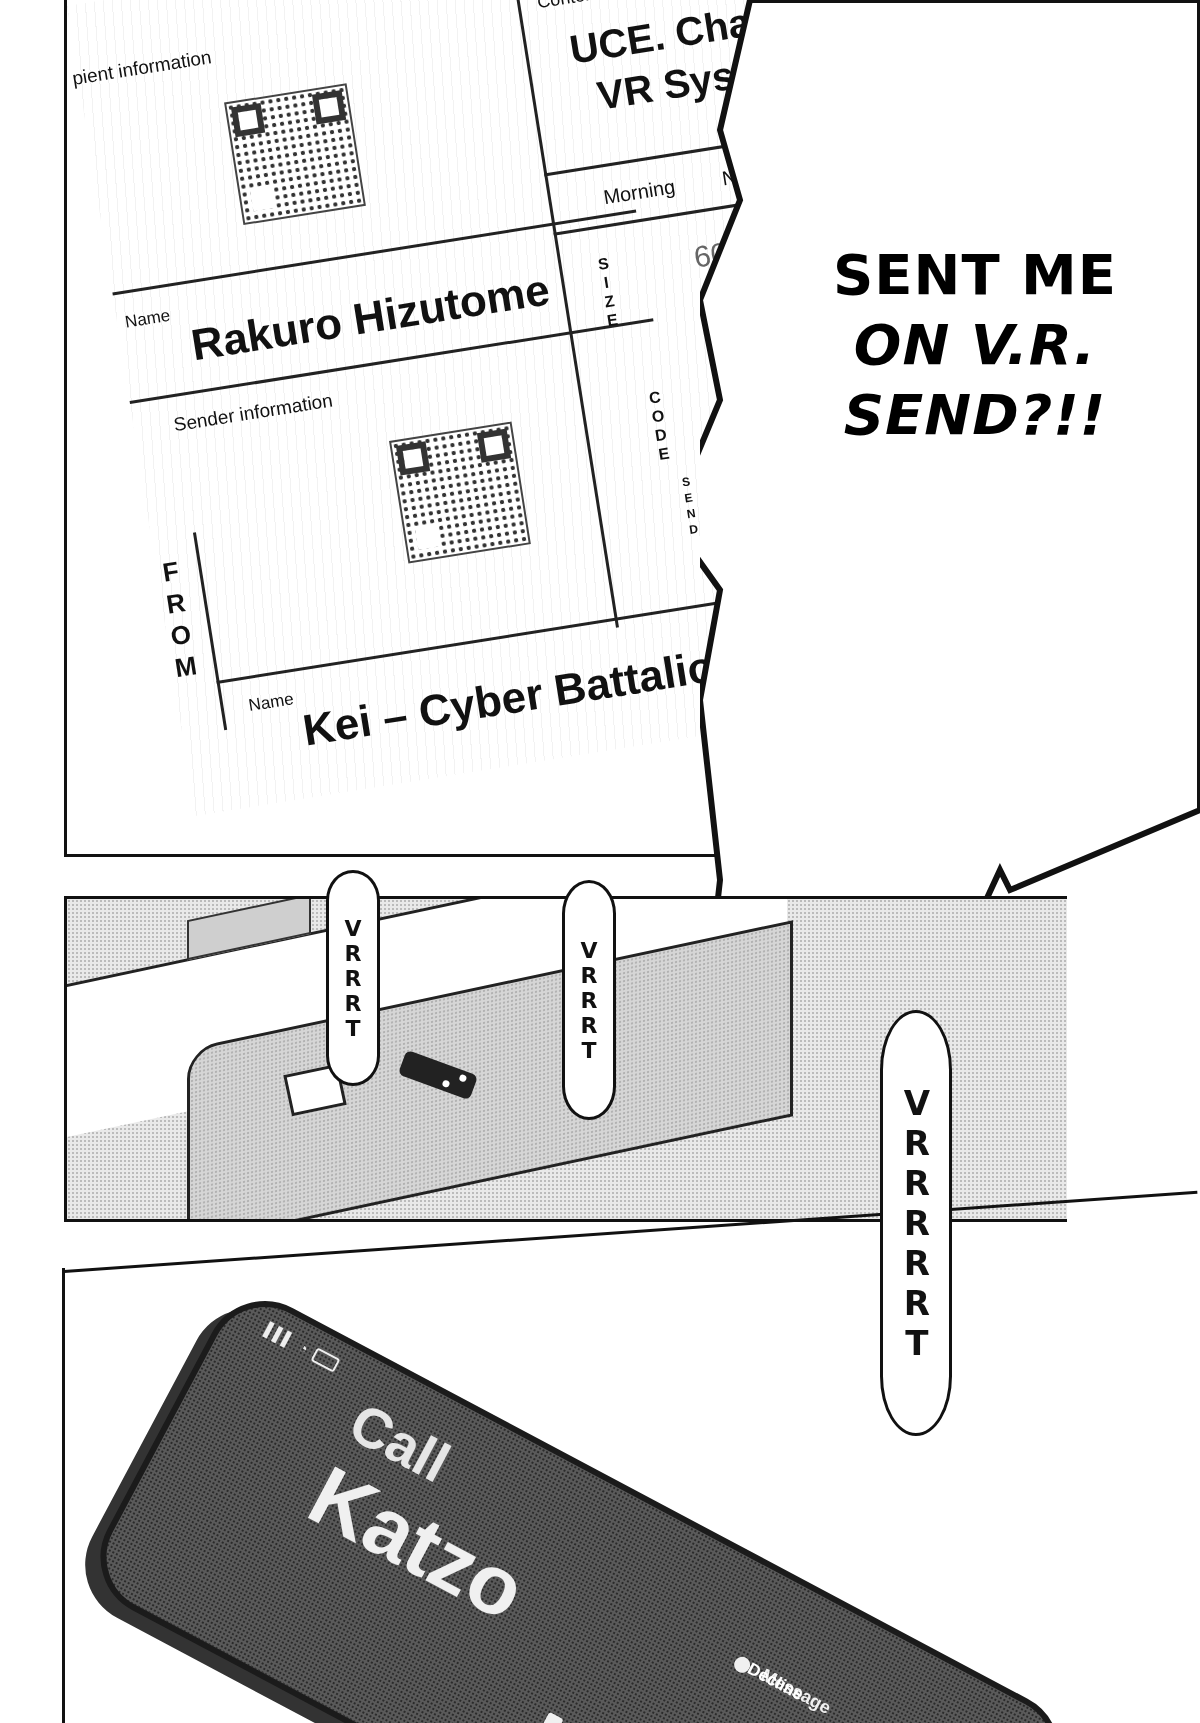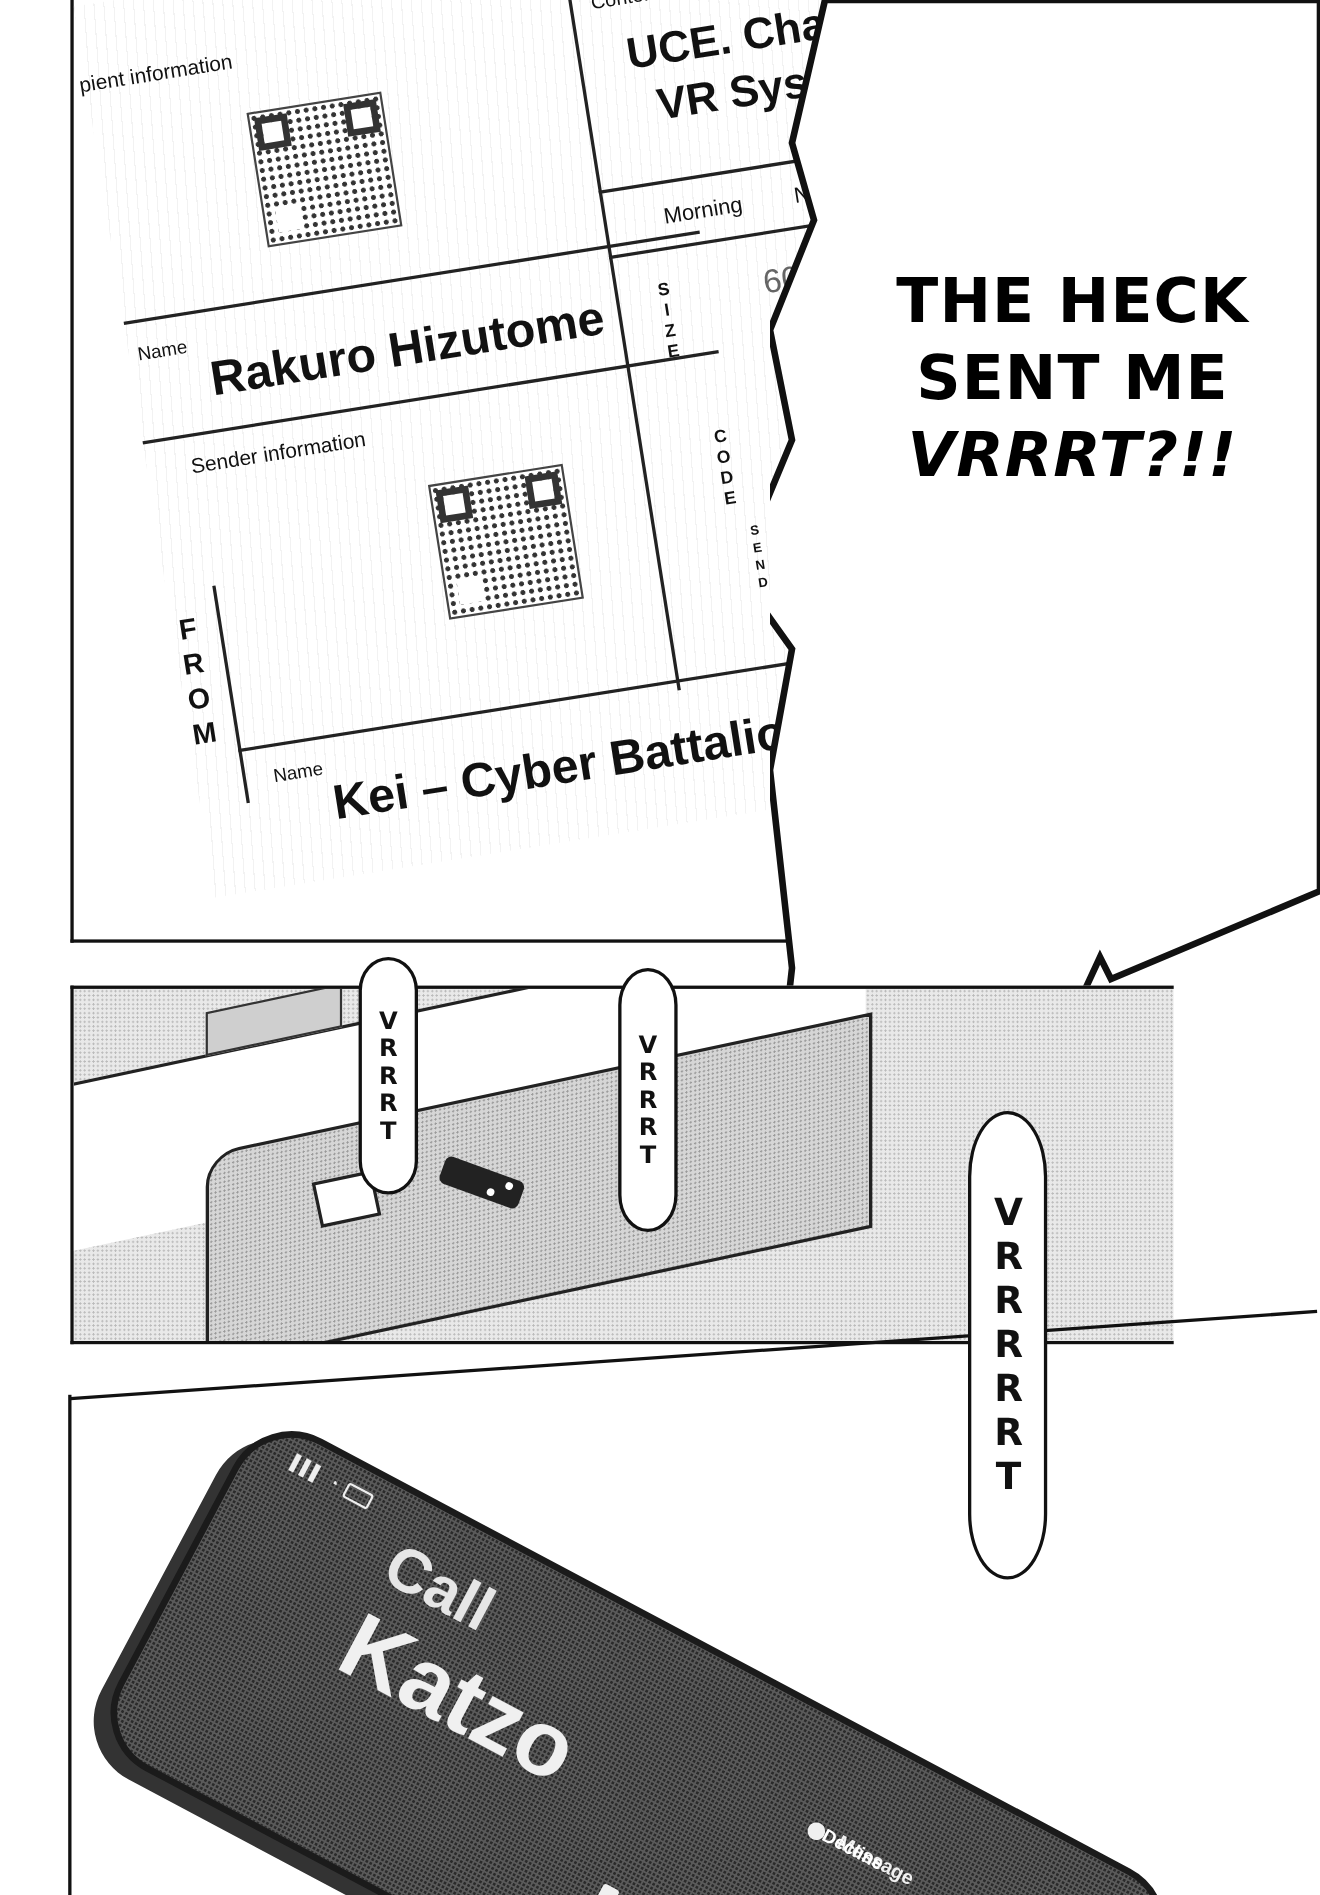--- a/index.html
+++ b/index.html
@@ -128,23 +128,23 @@
       <span class="lbl" style="left:600px; top:400px; font-size:30px; color:#666;">12</span>
       <span class="lbl vert" style="left:510px; top:470px; font-size:16px;">CODE</span>
       <span class="lbl vert" style="left:530px; top:560px; font-size:12px;">SEND</span>
     </div>
   </div>
 
   <svg class="shout-bubble" viewBox="0 0 500 1060">
     <path d="M50,0 L500,0 L500,810 L310,890 L300,870 L240,1000 L0,1060 L20,880 L0,700 L20,590 L-30,520 L20,400 L0,300 L40,200 L20,130 Z" fill="#fff" stroke="#111" stroke-width="6" stroke-linejoin="miter"></path>
   </svg>
   <div class="shout-text">
-    <div>THE HECK</div>
     <div>SENT ME</div>
-    <div class="ital">VRRRT?!!</div>
+    <div class="ital">ON V.R.</div>
+    <div class="ital">SEND?!!</div>
   </div>
 
   <div class="panel p2">
     <div class="p2-bg"></div>
     <div class="desk-top"></div>
     <div class="desk-front"></div>
     <div class="tissue"></div>
     <div class="clock"></div>
     <div class="small-phone"></div>
   </div>

